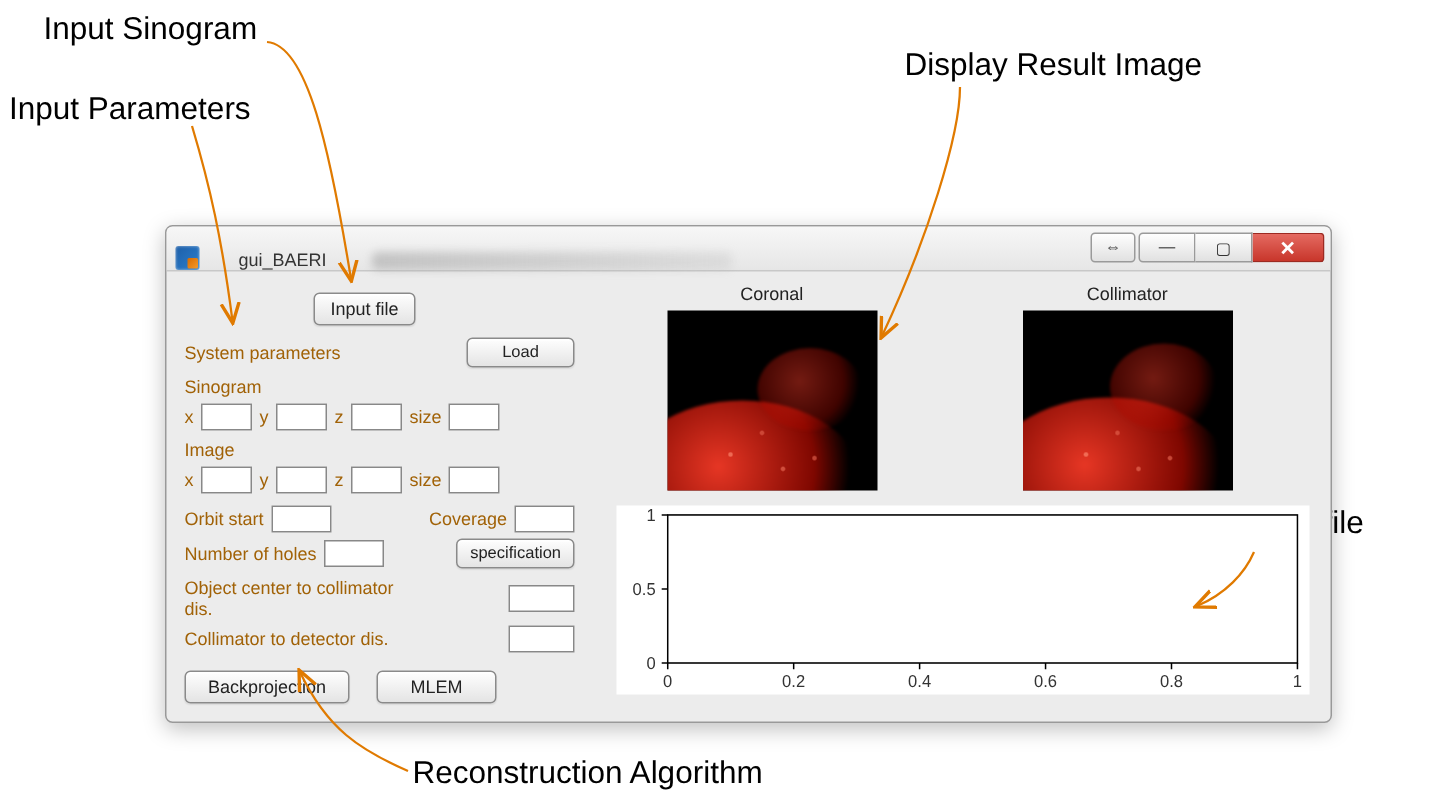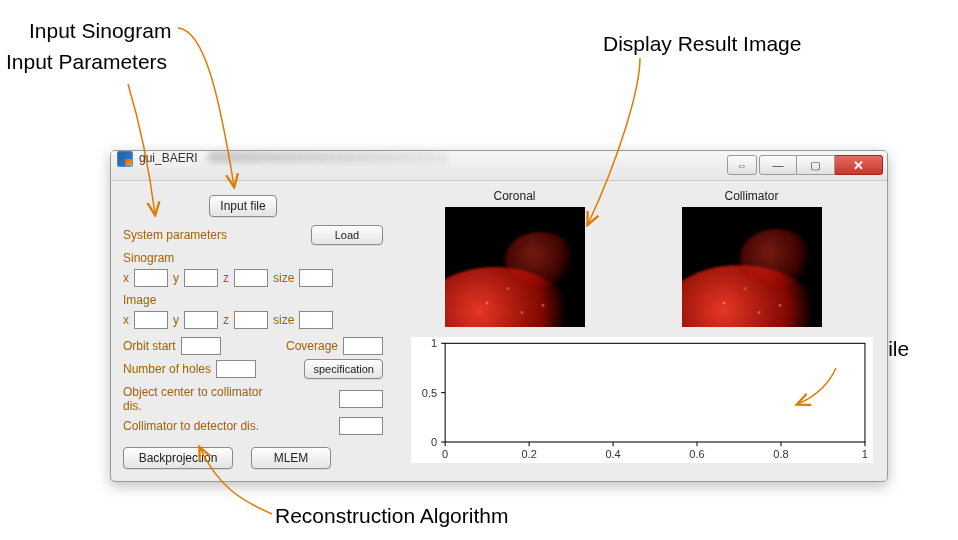--- a/index.html
+++ b/index.html
@@ -40,23 +40,24 @@
     border-radius: 5px;
     background: #ececec;
     box-shadow: 0 4px 14px rgba(0,0,0,.25);
     overflow: hidden;
   }
   .titlebar {
     height: 30px;
     background: linear-gradient(#f7f7f7,#e6e6e6);
     border-bottom: 1px solid #c8c8c8;
     display: flex;
-    align-items: flex-start;
+    align-items: flex-end;
     padding: 0 6px;
     position: relative;
+    gap: 20px;
   }
   .tb-icon {
     width: 16px; height: 16px;
     background: linear-gradient(135deg,#1e5fa8,#2b7fce);
     border-radius: 2px;
     margin-right: 6px;
     position: relative;
     box-shadow: inset 0 0 2px rgba(255,255,255,.6);
   }
   .tb-icon::after {
@@ -166,22 +167,22 @@
     position:absolute;
     left:300px; right:14px; top:156px; bottom:18px;
     background:#fff;
   }
   .plot svg { width:100%; height:100%; }
   .plot text { font-size:11px; fill:#333; }
 </style>
 </head>
 <body>
 
-<div class="annotation" style="left:29px; top:19px;">Input Sinogram</div>
-<div class="annotation" style="left:6px; top:50px;text-align:right;">Input Parameters</div>
+<div class="annotation" style="left:29px; top:8px;">Input Sinogram</div>
+<div class="annotation" style="left:6px; top:61px;text-align:right;">Input Parameters</div>
 <div class="annotation" style="left:603px; top:32px;">Display Result Image</div>
 <div class="annotation" style="left:775px; top:337px;">Display Profile</div>
 <div class="annotation" style="left:275px; top:504px;">Reconstruction Algorithm</div>
 
 <svg class="svg-overlay">
   <defs>
     <marker id="ah" markerWidth="10" markerHeight="10" refX="8" refY="5" orient="auto">
       <path d="M0,1 L9,5 L0,9" fill="none" stroke="#e07a00" stroke-width="1.5"></path>
     </marker>
   </defs>

